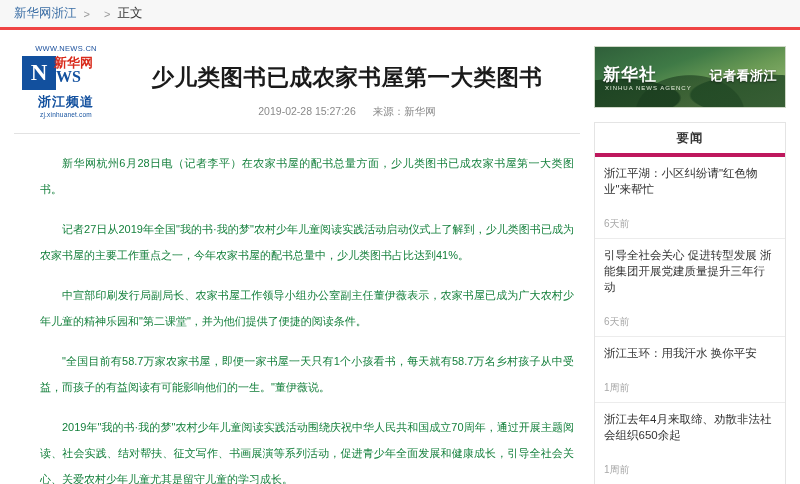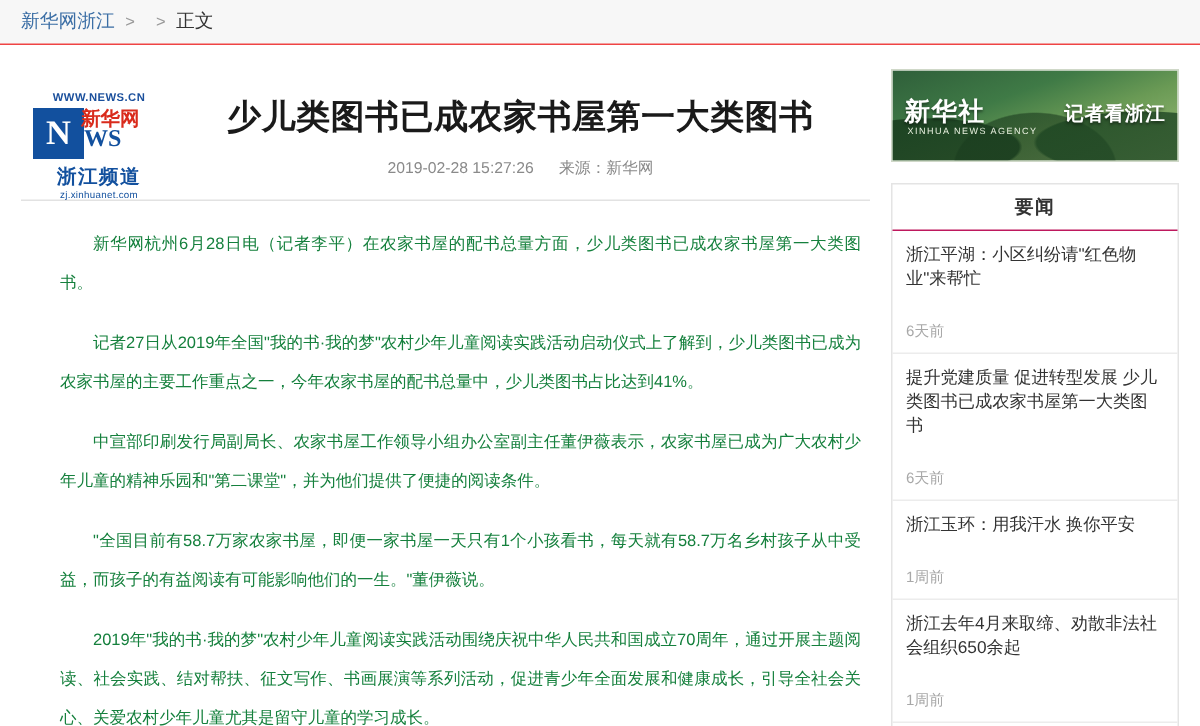--- a/index.html
+++ b/index.html
@@ -10,21 +10,21 @@
     background: #ffffff;
     color: #333;
     overflow: hidden;
   }
   .page { position: relative; width:800px; height:484px; background:#fff; }
 
   
   .breadcrumb {
     height: 30px;
     background: #f7f7f7;
-    border-bottom: 1px solid #ef4444;
+    border-bottom: 3px solid #ef4444;
     display: flex;
     align-items: center;
     padding-left: 14px;
     font-size: 12.5px;
     color: #3b6ea5;
   }
   .breadcrumb a { color:#3b6ea5; text-decoration:none; }
   .breadcrumb .sep { color:#999; margin: 0 7px; font-size: 11px; }
   .breadcrumb .current { color:#333; }
 
@@ -48,22 +48,21 @@
   .logo-box {
     position: absolute;
     left: 6px; top: 14px;
     width: 92px;
     text-align: center;
   }
   .logo-url {
     font-size: 7.5px;
     color: #1a4f9c;
     letter-spacing: .3px;
-    font-weight: bold;
-    margin-top: 16px;
+    font-weight: normal;
   }
   .logo-main {
     position: relative;
     width: 92px; height: 38px;
     margin-top: 1px;
   }
   .logo-n {
     position:absolute; left:2px; top:2px;
     width: 34px; height: 34px;
     background: #12509e;
@@ -185,21 +184,21 @@
     margin-top: 14px;
     border: 1px solid #e4e4e4;
     background:#fff;
   }
   .news-head {
     text-align:center;
     font-size: 12.5px;
     font-weight: bold;
     color:#333;
     padding: 7px 0 6px 0;
-    border-bottom: 1px solid #be185d;
+    border-bottom: 4px solid #be185d;
     letter-spacing: 1px;
   }
   .news-item {
     padding: 8px 9px 7px 9px;
     border-bottom: 1px solid #ececec;
   }
   .news-item:last-child { border-bottom: none; }
   .news-item .nt {
     font-size: 11.5px;
     color: #333;
@@ -271,21 +270,21 @@
       </div>
 
       <div class="news-panel">
         <div class="news-head">要闻</div>
 
         <div class="news-item">
           <span class="nt">浙江平湖：小区纠纷请"红色物业"来帮忙</span>
           <span class="nd">6天前</span>
         </div>
         <div class="news-item">
-          <span class="nt">提升党建质量 促进转型发展 少儿类图书已成农家书屋第一大类图书</span>
+          <span class="nt">引导全社会关心 促进转型发展 浙能集团开展党建质量提升三年行动</span>
           <span class="nd">6天前</span>
         </div>
         <div class="news-item">
           <span class="nt">浙江玉环：用我汗水 换你平安</span>
           <span class="nd">1周前</span>
         </div>
         <div class="news-item">
           <span class="nt">浙江去年4月来取缔、劝散非法社会组织650余起</span>
           <span class="nd">1周前</span>
         </div>

